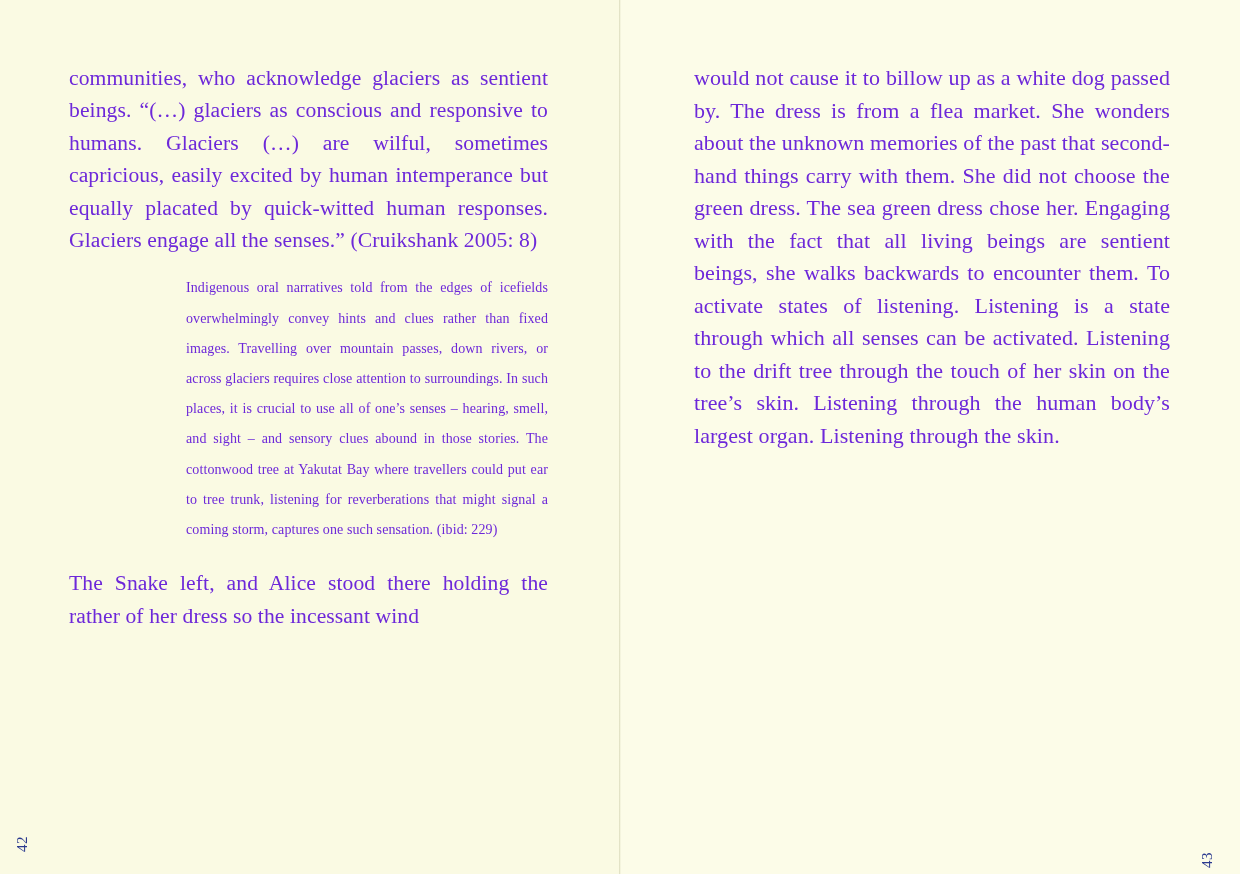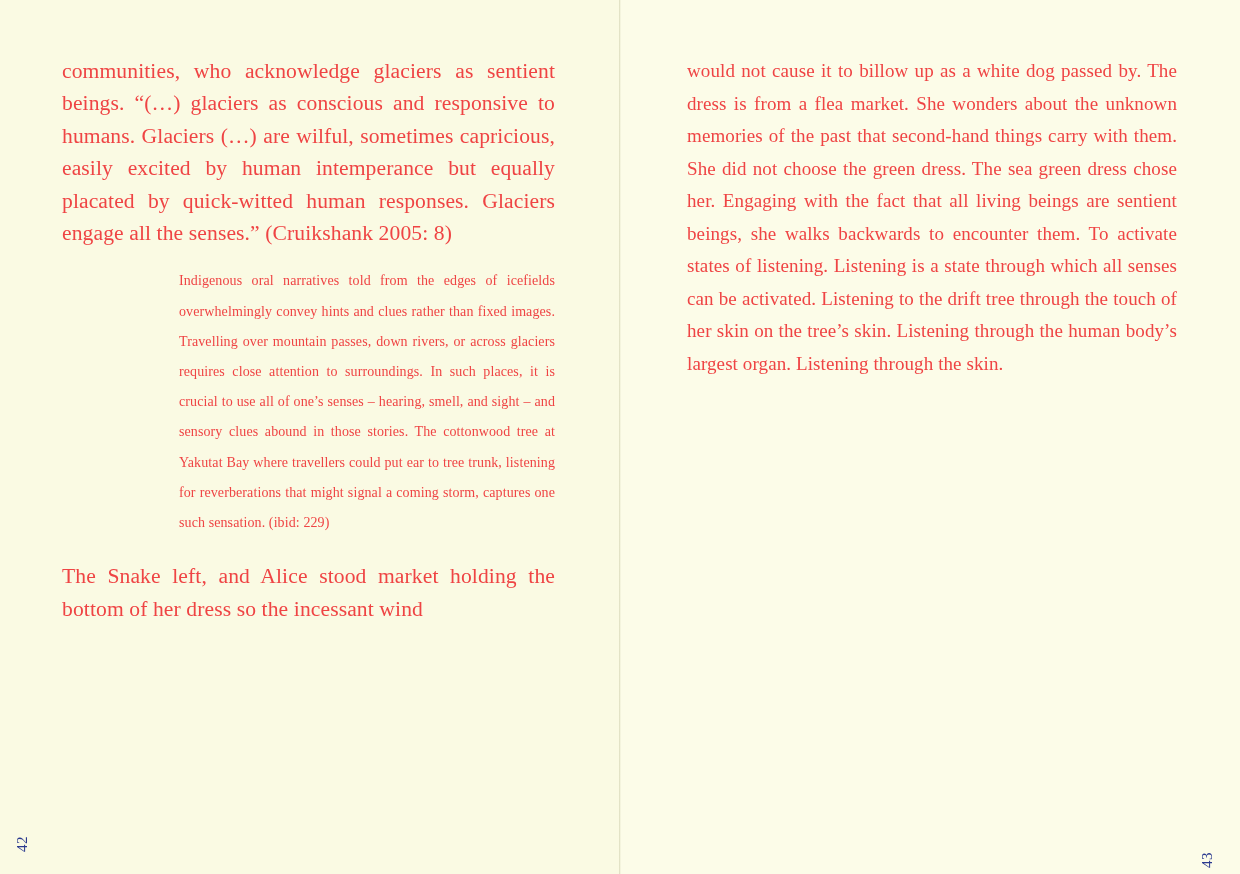--- a/index.html
+++ b/index.html
@@ -42,27 +42,27 @@
   .gutter {
     position: absolute;
     left: 619px;
     top: 0;
     width: 2px;
     height: 874px;
     background: linear-gradient(to right, rgba(180,180,140,0.45), rgba(255,255,230,0.1));
   }
 
   p {
-    margin: 5px;
+    margin: 12px;
     font-size: 21.5px;
     line-height: 32.4px;
     text-align: justify;
     text-justify: inter-word;
     letter-spacing: 0.1px;
-    color: #ef4444;
+    color: #6d28d9;
   }
 
   .body-text {
     font-size: 21.6px;
   }
 
   .quote-block {
     margin-top: 17px;
     margin-left: 117px;
     font-size: 19.6px;
@@ -92,37 +92,37 @@
     transform-origin: left bottom;
   }
 
   .folio-right {
     right: 24px;
     transform: rotate(-90deg);
     transform-origin: right bottom;
   }
 
   .right-col p {
-    font-size: 19px;
+    font-size: 22px;
     line-height: 32.5px;
   }
 </style>
 </head>
 <body>
 
 <div class="spread">
 
   <div class="page page-left">
     <p class="body-text">communities, who acknowledge glaciers as sentient beings. “(…) glaciers as conscious and responsive to humans. Glaciers (…) are wilful, sometimes capricious, easily excited by human intemperance but equally placated by quick-witted human responses. Glaciers engage all the senses.” (Cruikshank 2005: 8)</p>
 
     <div class="quote-block">
       <p>Indigenous oral narratives told from the edges of icefields overwhelmingly convey hints and clues rather than fixed images. Travelling over mountain passes, down rivers, or across glaciers requires close attention to surroundings. In such places, it is crucial to use all of one’s senses – hearing, smell, and sight – and sensory clues abound in those stories. The cottonwood tree at Yakutat Bay where travellers could put ear to tree trunk, listening for reverberations that might signal a coming storm, captures one such sensation. (ibid: 229)</p>
     </div>
 
-    <p class="body-text para-gap">The Snake left, and Alice stood market holding the bottom of her dress so the incessant wind</p>
+    <p class="body-text para-gap">The Snake left, and Alice stood there holding the rather of her dress so the incessant wind</p>
 
     <div class="folio folio-left">42</div>
   </div>
 
   <div class="page page-right">
     <div class="right-col">
       <p>would not cause it to billow up as a white dog passed by. The dress is from a flea market. She wonders about the unknown memories of the past that second-hand things carry with them. She did not choose the green dress. The sea green dress chose her. Engaging with the fact that all living beings are sentient beings, she walks backwards to encounter them. To activate states of listening. Listening is a state through which all senses can be activated. Listening to the drift tree through the touch of her skin on the tree’s skin. Listening through the human body’s largest organ. Listening through the skin.</p>
     </div>
 
     <div class="folio folio-right">43</div>

